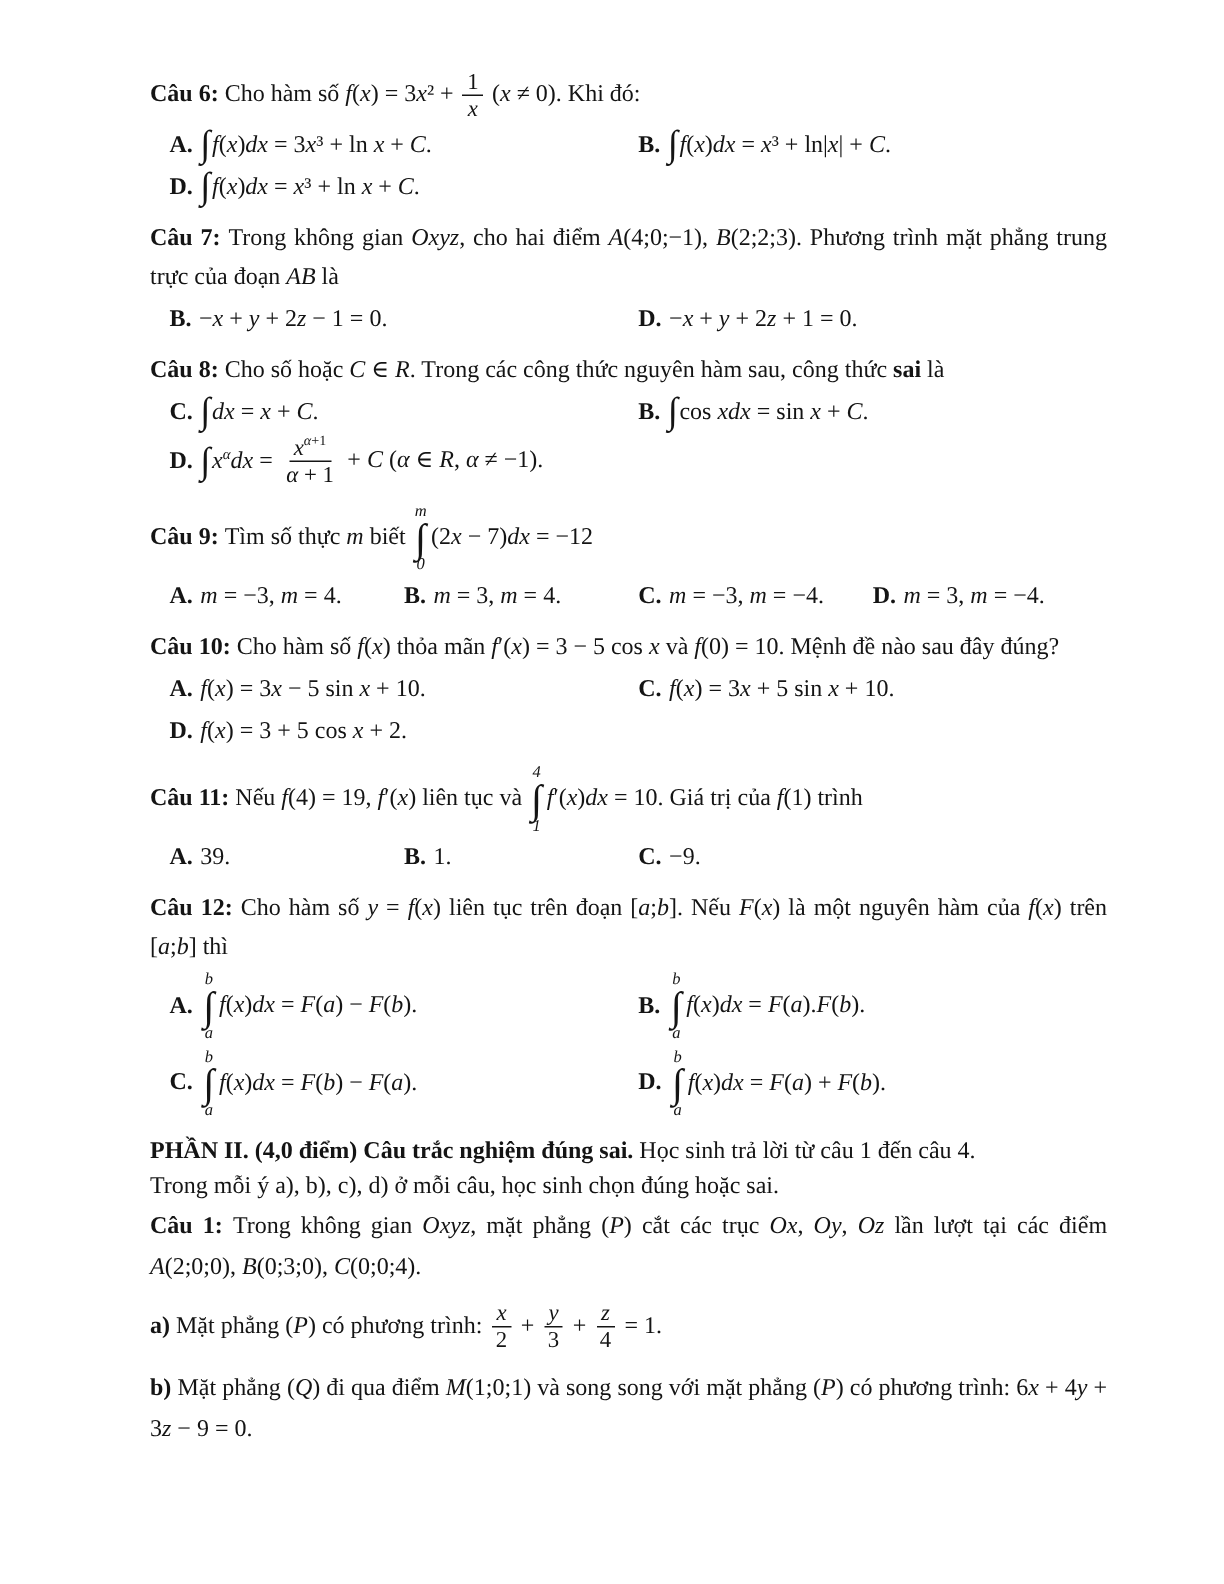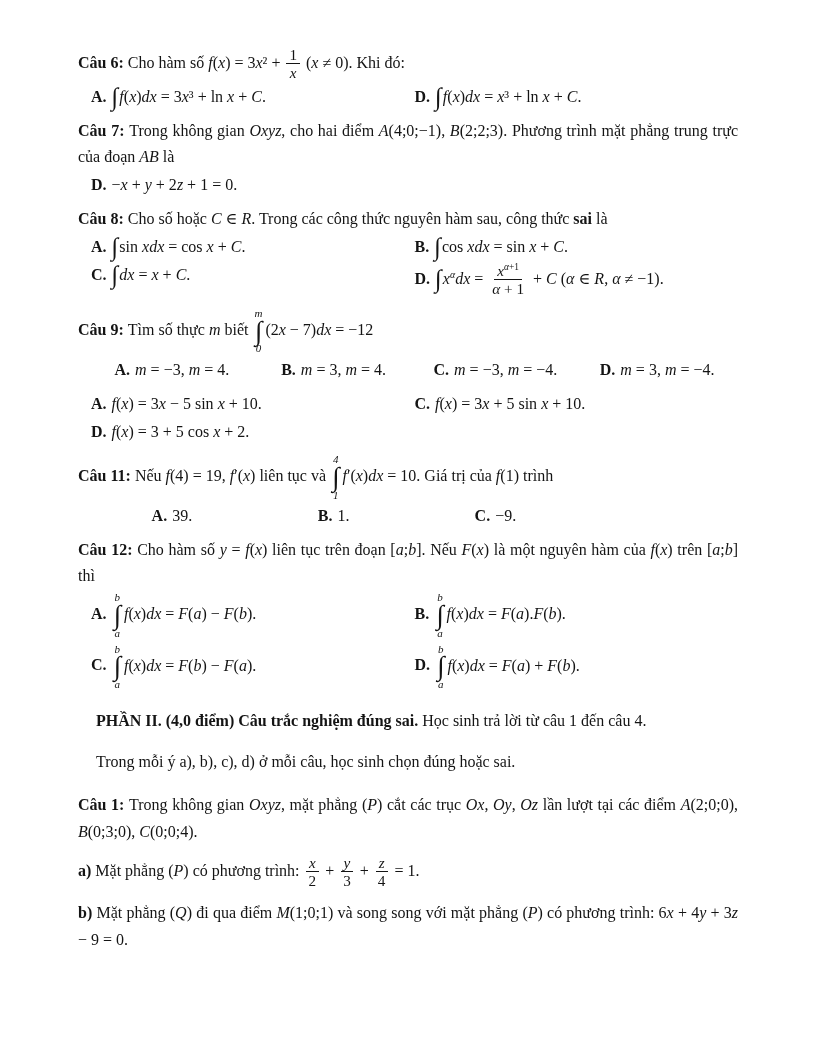--- a/index.html
+++ b/index.html
@@ -6,30 +6,30 @@
     margin: 0; padding: 0;
     width: 816px; height: 1056px;
     background: #ffffff;
     overflow: hidden;
   }
   body {
     color: #141414;
     font-family: "Liberation Serif", "DejaVu Serif", serif;
     font-size: 16px;
   }
-  .page { padding: 46px 78px 0 78px; }
+  .page { padding: 46px 78px 0 100px; }
   .q { margin-bottom: 9px; }
   .stem {
     margin: 0 0 2px 0;
     line-height: 26px;
     text-align: justify;
   }
   .opts { padding-left: 13px; }
   .opts2 { display: grid; grid-template-columns: 1fr 1fr; row-gap: 3px; }
-  .opts4 { display: grid; grid-template-columns: repeat(4, 1fr); text-align: center; }
+  .opts4 { display: grid; grid-template-columns: repeat(4, 1fr); }
   .opt { line-height: 25px; white-space: nowrap; }
   .optlbl { margin-right: 5px; }
   .seg-b { font-weight: bold; }
   .seg-m i { font-style: italic; }
   sup { font-size: 0.62em; line-height: 0; }
   .int {
     font-size: 1.55em;
     line-height: 0;
     vertical-align: -0.12em;
     margin-right: 1px;
@@ -47,70 +47,72 @@
   .frac .den { padding: 0 3px; }
   .bigint {
     display: inline-flex;
     flex-direction: column;
     align-items: center;
     vertical-align: middle;
     margin: 0 3px 0 2px;
   }
   .bigint .lim { font-size: 11px; line-height: 1.15; }
   .bigint .sym { font-size: 27px; line-height: 0.85; }
-  .p2hdr { margin: 18px; line-height: 23px; }
+  .p2hdr { margin: 0; line-height: 23px; }
   .p2item { margin: 9px 0 0 0; line-height: 27px; text-align: justify; }
 </style>
 </head>
 <body>
 
 <div class="page">
   <section id="part1-questions">
       <div class="q">
         <p class="stem"><span class="seg-b">Câu 6: </span><span class="seg-x">Cho hàm số </span><span class="seg-m"><i>f</i>(<i>x</i>) = 3<i>x</i>² + </span><span class="frac">
             <span class="num">1</span>
             <span class="den"><i>x</i></span>
           </span><span class="seg-m"> (<i>x</i> ≠ 0)</span><span class="seg-x">. Khi đó:</span></p>
         <div class="opts opts2">
           <div class="opt"><b class="optlbl">A.</b><span class="seg-m"><span class="int">∫</span><i>f</i>(<i>x</i>)<i>dx</i> = 3<i>x</i>³ + ln <i>x</i> + <i>C</i>.</span></div>
+          <div class="opt"><b class="optlbl">B.</b><span class="seg-m"><span class="int">∫</span><i>f</i>(<i>x</i>)<i>dx</i> = <i>x</i>³ + ln|<i>x</i>| + <i>C</i>.</span></div>
           <div class="opt"><b class="optlbl">D.</b><span class="seg-m"><span class="int">∫</span><i>f</i>(<i>x</i>)<i>dx</i> = <i>x</i>³ + ln <i>x</i> + <i>C</i>.</span></div>
         </div>
       </div>
       <div class="q">
         <p class="stem"><span class="seg-b">Câu 7: </span><span class="seg-x">Trong không gian </span><span class="seg-m"><i>Oxyz</i>,</span><span class="seg-x"> cho hai điểm </span><span class="seg-m"><i>A</i>(4;0;−1), <i>B</i>(2;2;3).</span><span class="seg-x"> Phương trình mặt phẳng trung trực của đoạn </span><span class="seg-m"><i>AB</i></span><span class="seg-x"> là</span></p>
         <div class="opts opts2">
+          <div class="opt"><b class="optlbl">B.</b><span class="seg-m">−<i>x</i> + <i>y</i> + 2<i>z</i> − 1 = 0.</span></div>
           <div class="opt"><b class="optlbl">D.</b><span class="seg-m">−<i>x</i> + <i>y</i> + 2<i>z</i> + 1 = 0.</span></div>
         </div>
       </div>
       <div class="q">
         <p class="stem"><span class="seg-b">Câu 8: </span><span class="seg-x">Cho số hoặc </span><span class="seg-m"><i>C</i> ∈ <i>R</i></span><span class="seg-x">. Trong các công thức nguyên hàm sau, công thức </span><span class="seg-b">sai</span><span class="seg-x"> là</span></p>
         <div class="opts opts2">
-          <div class="opt"><b class="optlbl">A.</b><span class="seg-m"><span class="int">∫</span>sin <i>xdx</i> = cos <i>x</i> + <i>C</i>.</span></div>
+          <div class="opt"><b class="optlbl">C.</b><span class="seg-m"><span class="int">∫</span><i>dx</i> = <i>x</i> + <i>C</i>.</span></div>
           <div class="opt"><b class="optlbl">B.</b><span class="seg-m"><span class="int">∫</span>cos <i>xdx</i> = sin <i>x</i> + <i>C</i>.</span></div>
-          <div class="opt"><b class="optlbl">C.</b><span class="seg-m"><span class="int">∫</span><i>dx</i> = <i>x</i> + <i>C</i>.</span></div>
           <div class="opt"><b class="optlbl">D.</b><span class="seg-m"><span class="int">∫</span><i>x</i><sup><i>α</i></sup><i>dx</i> = </span><span class="frac">
               <span class="num"><i>x</i><sup><i>α</i>+1</sup></span>
               <span class="den"><i>α</i> + 1</span>
             </span><span class="seg-m"> + <i>C</i> (<i>α</i> ∈ <i>R</i>, <i>α</i> ≠ −1).</span></div>
         </div>
       </div>
       <div class="q">
         <p class="stem"><span class="seg-b">Câu 9: </span><span class="seg-x">Tìm số thực </span><span class="seg-m"><i>m</i></span><span class="seg-x"> biết </span><span class="bigint">
             <span class="lim"><i>m</i></span>
             <span class="sym">∫</span>
             <span class="lim"><i>0</i></span>
           </span><span class="seg-m">(2<i>x</i> − 7)<i>dx</i> = −12</span></p>
         <div class="opts opts4">
           <div class="opt"><b class="optlbl">A.</b><span class="seg-m"><i>m</i> = −3, <i>m</i> = 4.</span></div>
           <div class="opt"><b class="optlbl">B.</b><span class="seg-m"><i>m</i> = 3, <i>m</i> = 4.</span></div>
           <div class="opt"><b class="optlbl">C.</b><span class="seg-m"><i>m</i> = −3, <i>m</i> = −4.</span></div>
           <div class="opt"><b class="optlbl">D.</b><span class="seg-m"><i>m</i> = 3, <i>m</i> = −4.</span></div>
         </div>
       </div>
       <div class="q">
+        <p class="stem"><span class="seg-b">Câu 10: </span><span class="seg-x">Cho hàm số </span><span class="seg-m"><i>f</i>(<i>x</i>)</span><span class="seg-x"> thỏa mãn </span><span class="seg-m"><i>f</i>′(<i>x</i>) = 3 − 5 cos <i>x</i></span><span class="seg-x"> và </span><span class="seg-m"><i>f</i>(0) = 10</span><span class="seg-x">. Mệnh đề nào sau đây đúng?</span></p>
         <div class="opts opts2">
           <div class="opt"><b class="optlbl">A.</b><span class="seg-m"><i>f</i>(<i>x</i>) = 3<i>x</i> − 5 sin <i>x</i> + 10.</span></div>
           <div class="opt"><b class="optlbl">C.</b><span class="seg-m"><i>f</i>(<i>x</i>) = 3<i>x</i> + 5 sin <i>x</i> + 10.</span></div>
           <div class="opt"><b class="optlbl">D.</b><span class="seg-m"><i>f</i>(<i>x</i>) = 3 + 5 cos <i>x</i> + 2.</span></div>
         </div>
       </div>
       <div class="q">
         <p class="stem"><span class="seg-b">Câu 11: </span><span class="seg-x">Nếu </span><span class="seg-m"><i>f</i>(4) = 19, <i>f</i>′(<i>x</i>)</span><span class="seg-x"> liên tục và </span><span class="bigint">
             <span class="lim"><i>4</i></span>
             <span class="sym">∫</span>

